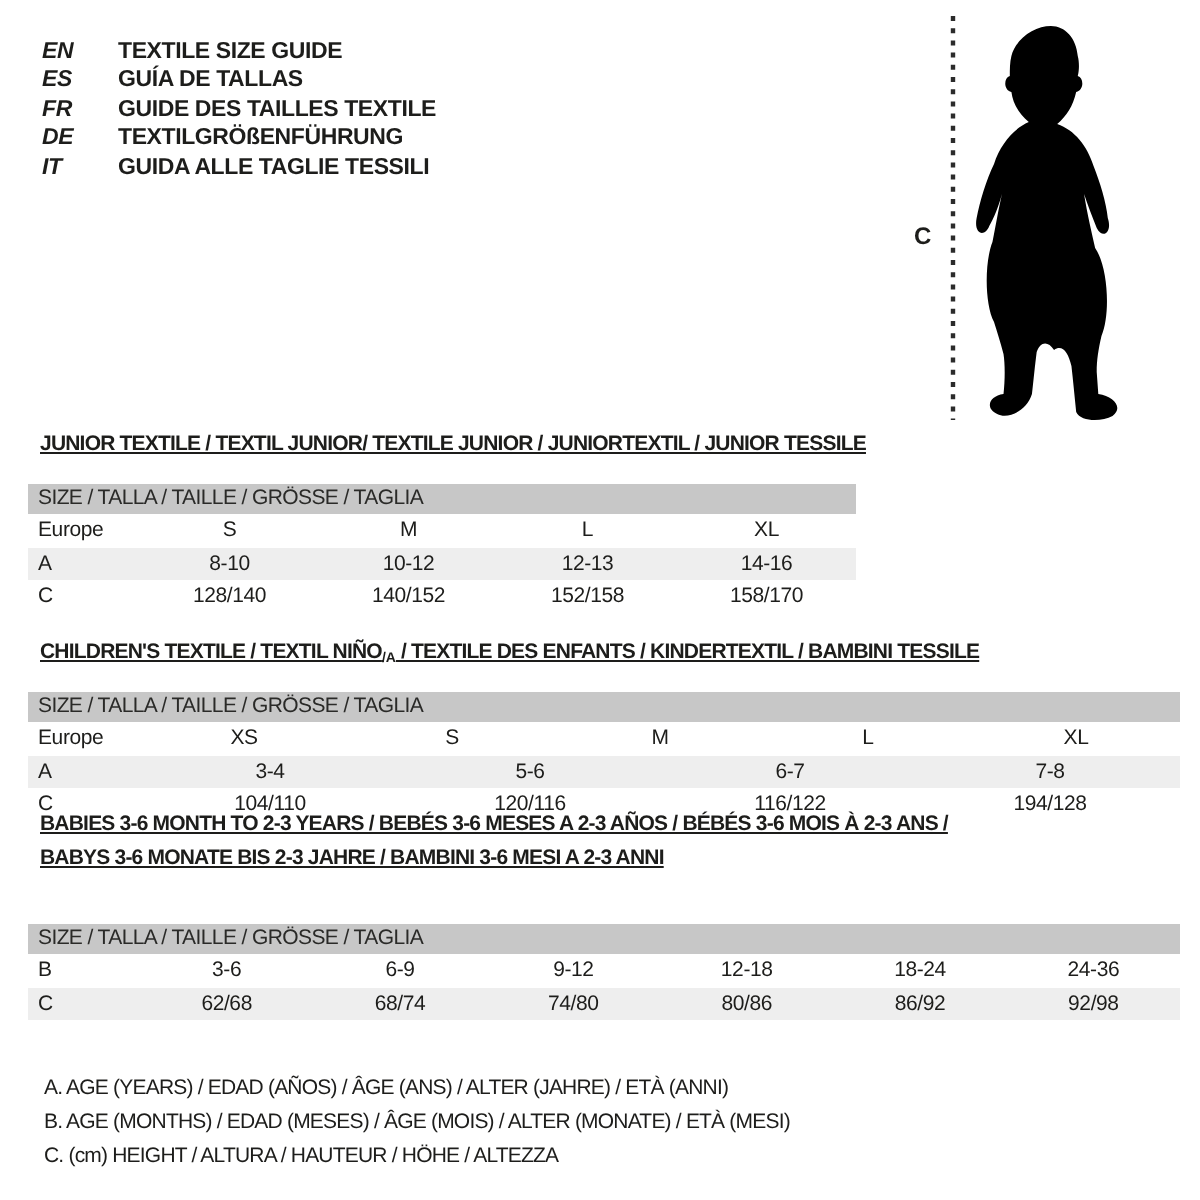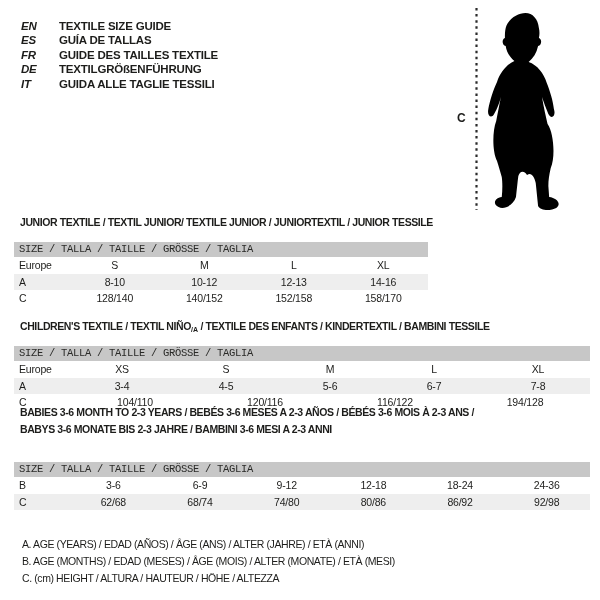--- a/index.html
+++ b/index.html
@@ -15,29 +15,29 @@
   #lang-block{left:21px;top:19px;}
   .lang-row{display:flex;font-weight:bold;font-size:11.5px;line-height:14.4px;letter-spacing:-0.2px;}
   .lang-code{width:38px;font-style:italic;}
 
   
   #figure-wrap{left:454px;top:6px;width:144px;height:208px;}
 
   
   .section-heading{
     left:20px;font-weight:bold;font-size:10.5px;letter-spacing:-0.4px;
-    white-space:nowrap;line-height:13px;
+    white-space:nowrap;line-height:13px;text-decoration:underline;
   }
   .sub-script{font-size:7px;vertical-align:-2px;letter-spacing:0;}
 
   
   .size-table{left:14px;}
   .size-bar{
     background:#c7c7c7;height:15px;line-height:15px;
-    padding-left:5px;font-size:10.5px;letter-spacing:-0.3px;color:#2a2a28;font-family:Liberation Mono, monospace;
+    padding-left:5px;font-size:10.5px;letter-spacing:-0.3px;color:#2a2a28;
   }
   .trow{display:flex;height:16px;line-height:16px;font-size:10.5px;letter-spacing:-0.2px;}
   .trow.tall{height:17px;line-height:17px;}
   .trow .lbl{width:56px;padding-left:5px;box-sizing:border-box;text-align:left;}
   .trow .cell{flex:1;text-align:center;}
   .shaded{background:#eeeeee;}
 
   
   #footnotes{left:22px;top:536px;}
   .footnote-line{font-weight:normal;font-size:10.5px;letter-spacing:-0.4px;line-height:17.2px;white-space:nowrap;}
@@ -149,21 +149,20 @@
       <span class="lbl">Europe</span>
       <span class="cell">XS</span>
       <span class="cell">S</span>
       <span class="cell">M</span>
       <span class="cell">L</span>
       <span class="cell">XL</span>
     </div>
     <div class="trow shaded">
       <span class="lbl">A</span>
       <span class="cell">3-4</span>
-      <span class="cell">4-5</span>
       <span class="cell">5-6</span>
       <span class="cell">6-7</span>
       <span class="cell">7-8</span>
     </div>
     <div class="trow tall">
       <span class="lbl">C</span>
       <span class="cell">104/110</span>
       <span class="cell">120/116</span>
       <span class="cell">116/122</span>
       <span class="cell">194/128</span>

